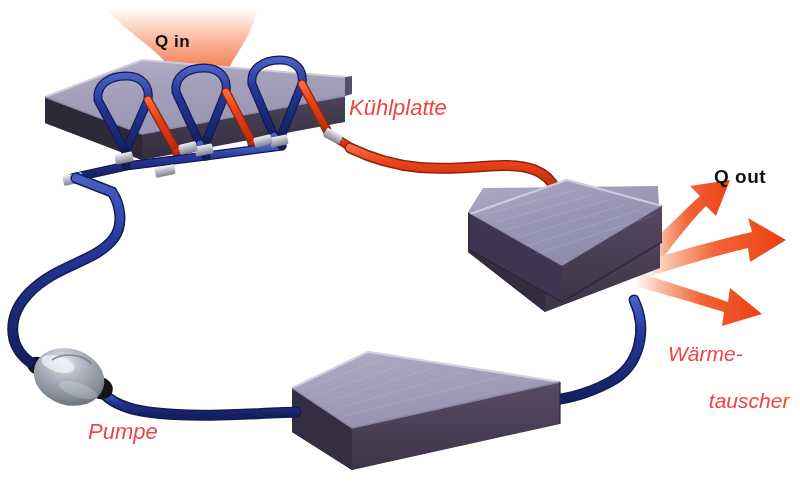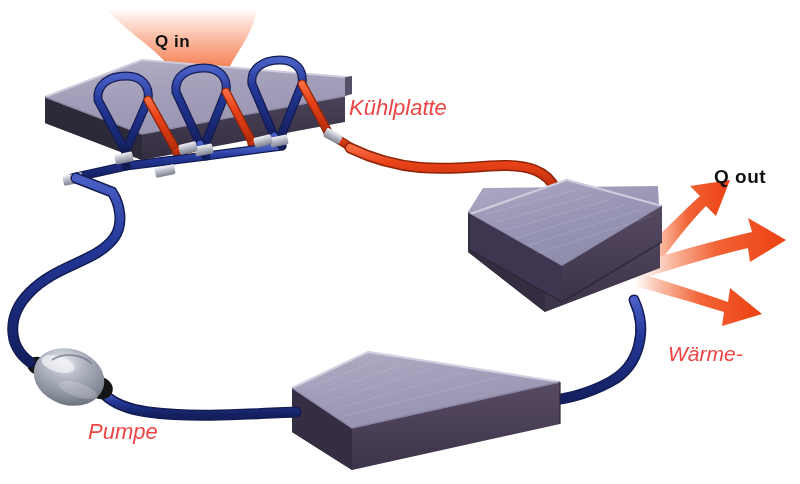--- a/index.html
+++ b/index.html
@@ -273,21 +273,21 @@
                C124,224 120,204 112,192 L76,178" stroke="#121C52" stroke-width="11"></path>
       <path d="M30,362 C8,346 6,316 30,292 C58,264 96,262 114,238
                C124,224 120,204 112,192 L76,178" stroke="url(#gBlueTube)" stroke-width="8"></path>
     </g>
 
   </svg>
 
   <div class="lbl" id="lbl-kuehlplatte">Kühlplatte</div>
 
   <div class="lbl" id="lbl-waerme"><span>Wärme-</span><br>
-       </div>
+       <span>tauscher</span></div>
 
   <div class="lbl" id="lbl-pumpe">Pumpe</div>
 
 
   <div class="qlbl" id="lbl-qin">Q in</div>
 
   <div class="qlbl" id="lbl-qout">Q out</div>
 
 </div>
 

